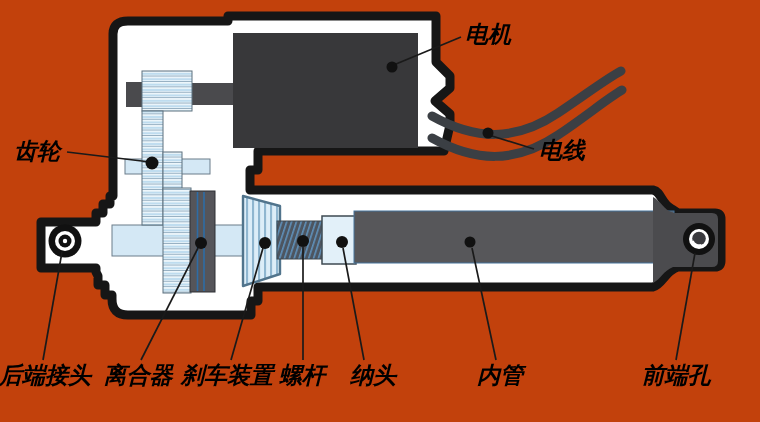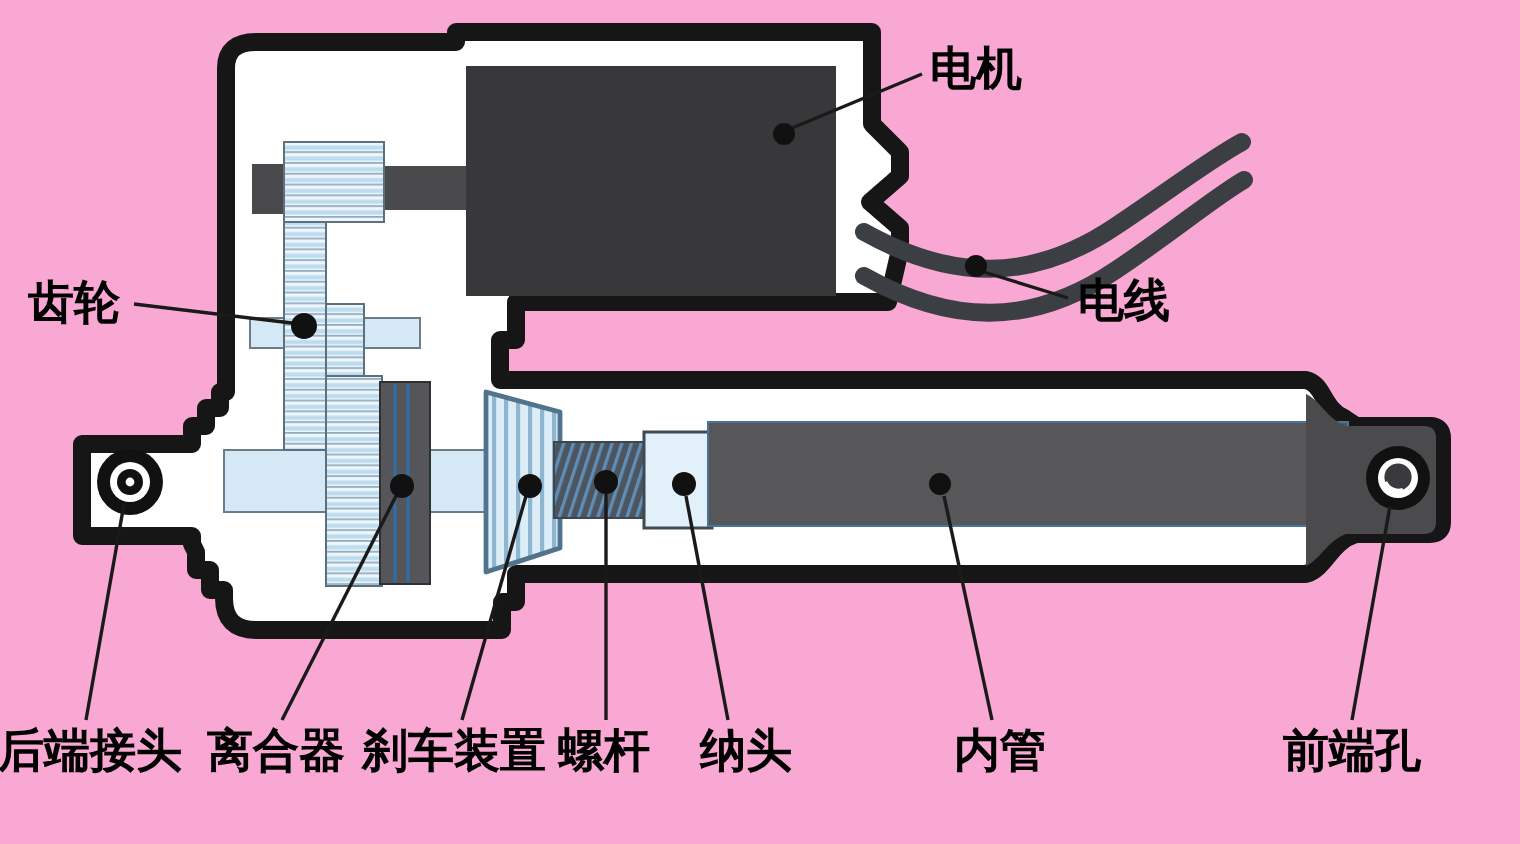--- a/index.html
+++ b/index.html
@@ -1,17 +1,17 @@
 <!DOCTYPE html>
 <html><head>
 <meta charset="utf-8">
 <style>
   html,body{margin:0;padding:0;background:#ffffff;}
-  .stage{position:relative;width:760px;height:422px;background:#f9a8d4;overflow:hidden;
-         font-family:"Liberation Sans", sans-serif;}
+  .stage{position:relative;width:760px;height:422px;background:#c2410c;overflow:hidden;
+         font-family:"Liberation Sans", sans-serif;font-style:italic;}
   svg{display:block}
   text.lbl{font-family:"Liberation Sans", sans-serif;font-weight:bold;font-size:23px;fill:#000;}
 </style>
 </head>
 <body>
 
 <div class="stage">
 <svg width="760" height="422" viewBox="0 0 760 422">
   <defs>
     <pattern id="hstripes" width="8" height="5.4" patternUnits="userSpaceOnUse">

